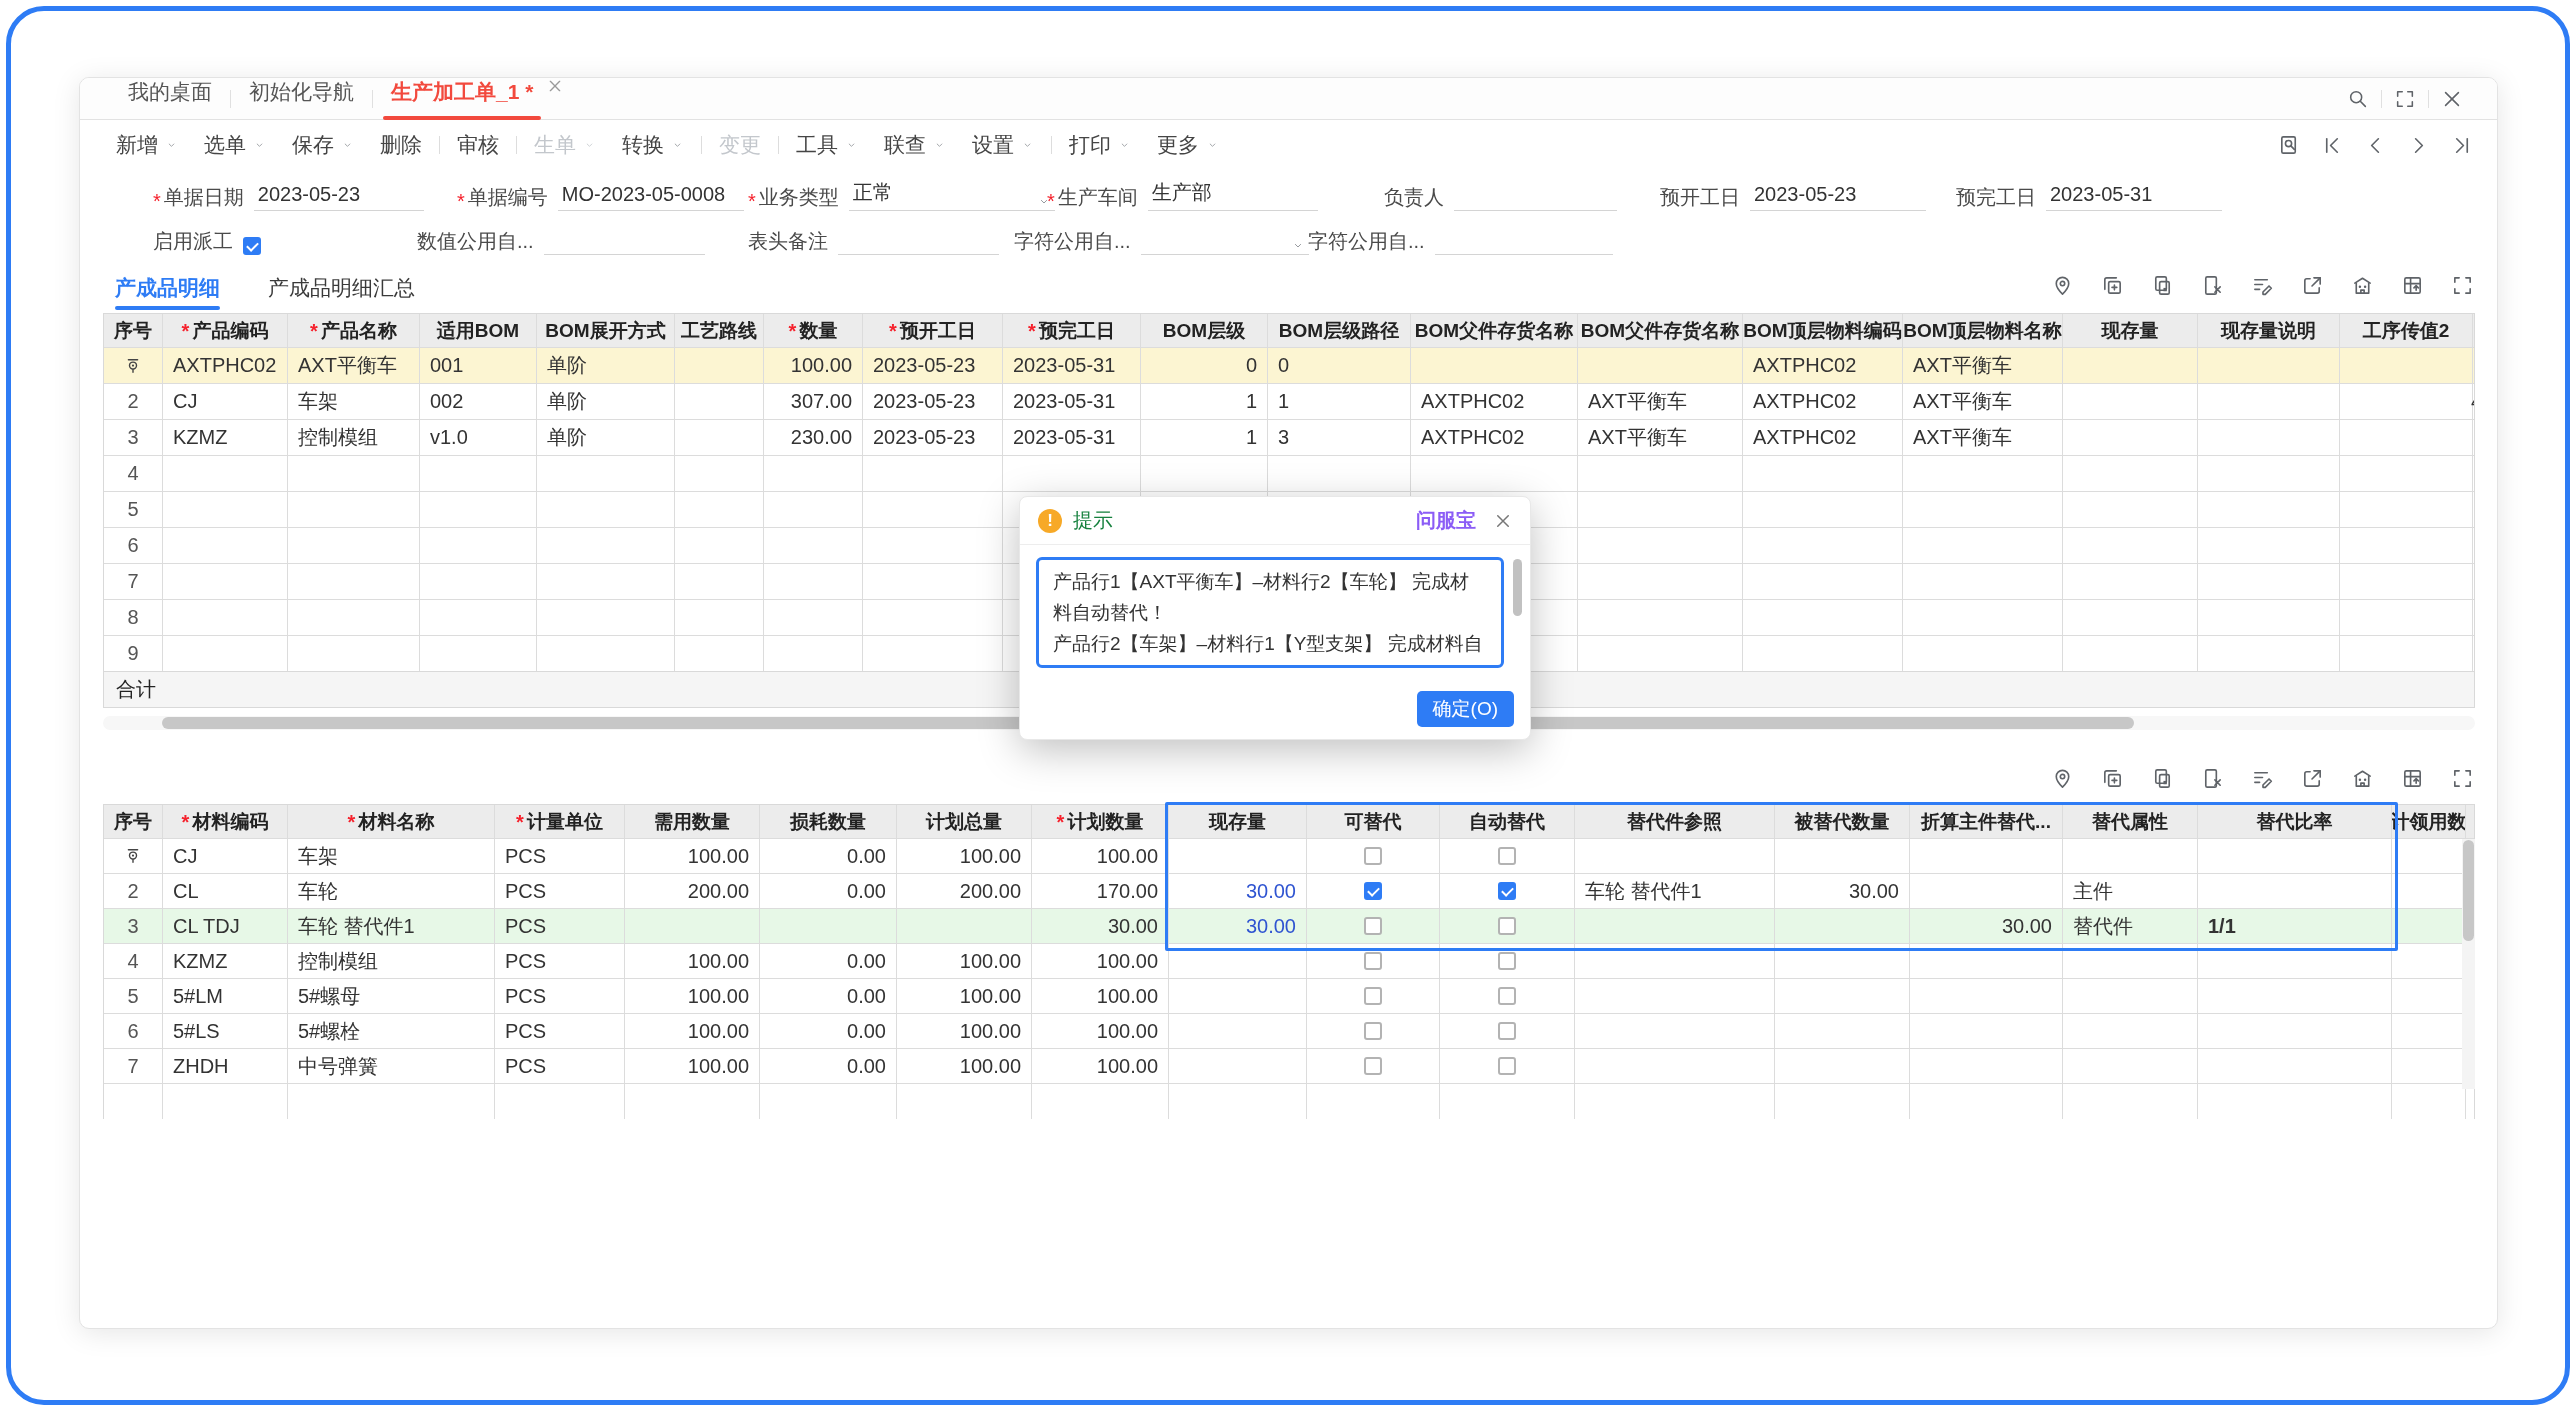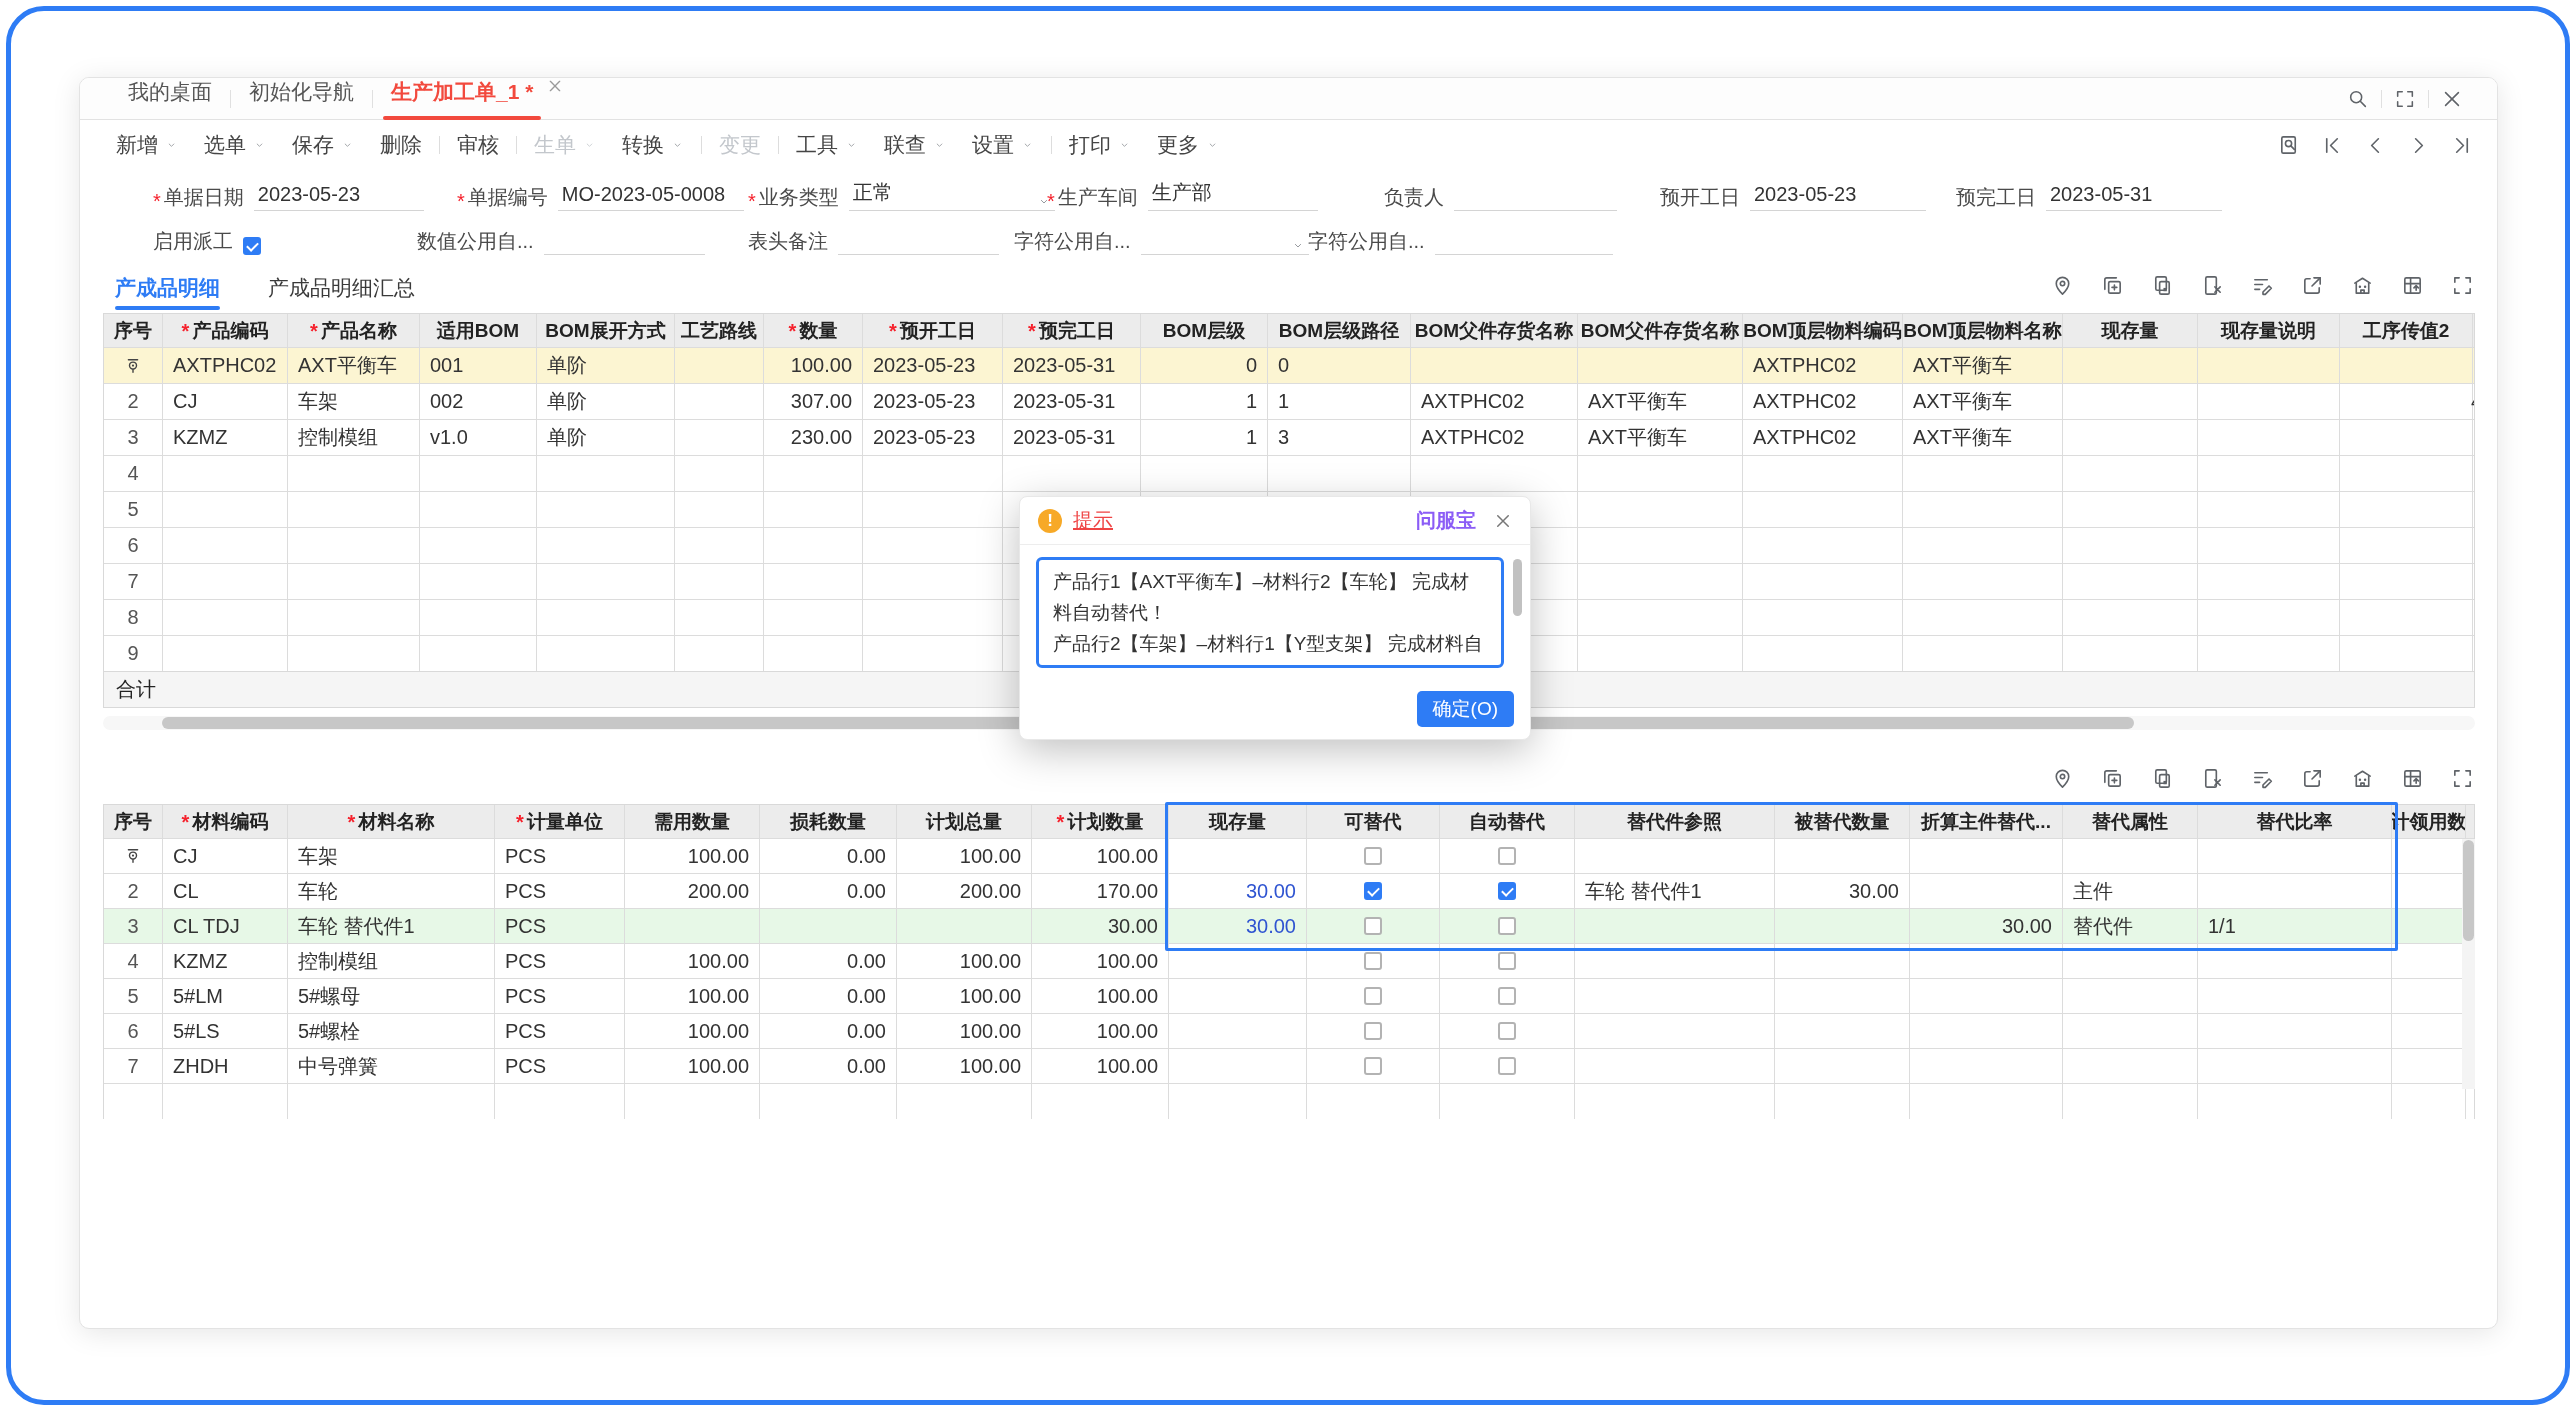--- a/index.html
+++ b/index.html
@@ -79,21 +79,21 @@
   .h-thumb{position:absolute;left:59px;top:1px;width:1972px;height:12px;border-radius:6px;background:#c7c7c7;}
   .v-scroll{position:absolute;width:13px;background:#f4f4f4;}
   .v-thumb{position:absolute;left:1px;width:11px;border-radius:6px;background:#c7c7c7;}
 
   .blue-box{position:absolute;border:3px solid #2e7cf5;border-radius:2px;pointer-events:none;z-index:6;}
 
   
   .dialog{position:absolute;left:939px;top:418px;width:512px;height:244px;background:#fff;border-radius:8px;box-shadow:0 10px 40px rgba(0,0,0,.25);z-index:50;border:1px solid #e8e8e8;box-sizing:border-box;}
   .dlg-header{height:48px;display:flex;align-items:center;padding:0 18px;border-bottom:1px solid #ededed;box-sizing:border-box;}
   .warn-ic{width:24px;height:24px;border-radius:50%;background:#f7a927;color:#fff;font-size:17px;font-weight:700;display:flex;align-items:center;justify-content:center;flex:none;}
-  .dlg-title{font-size:20px;color:#ef4444;margin-left:11px;flex:1;text-decoration:underline;}
+  .dlg-title{font-size:20px;color:#15803d;margin-left:11px;flex:1;}
   .dlg-help{font-size:20px;color:#8b5cf6;font-weight:600;margin-right:18px;cursor:pointer;}
   .dlg-close{width:18px;height:18px;}
   .dlg-body{position:relative;padding:12px 26px 0 16px;}
   .dlg-msgbox{border:3px solid #2e7cf5;border-radius:6px;height:111px;padding:6px 14px;font-size:19px;line-height:31px;color:#333;overflow:hidden;box-sizing:border-box;}
   .dlg-msg{white-space:pre-line;}
   .dlg-scroll{position:absolute;right:8px;top:14px;width:9px;height:57px;border-radius:5px;background:#c1c1c1;}
   .dlg-footer{position:absolute;right:16px;bottom:12px;}
   .dlg-ok{background:#2e7cf5;color:#fff;border:none;border-radius:5px;height:36px;padding:0 16px;font-size:19px;font-family:inherit;cursor:pointer;}
 </style>
 </head>
@@ -1073,21 +1073,21 @@
         </div>
         <div class="g-cell al-r" style="width: 135px;">
           <span></span>
         </div>
         <div class="g-cell al-r" style="width: 153px;">
           <span>30.00</span>
         </div>
         <div class="g-cell" style="width: 135px;">
           <span>替代件</span>
         </div>
-        <div class="g-cell" style="width: 194px;">
+        <div class="g-cell" style="width: 194px; font-weight: bold;">
           <span>1/1</span>
         </div>
         <div class="g-cell" style="width: 74px;">
           <span></span>
         </div>
       </div>
       <div class="g-row">
         <div class="g-cell al-c" style="width: 59px;">
           <span class="row-num">4</span>
         </div>

